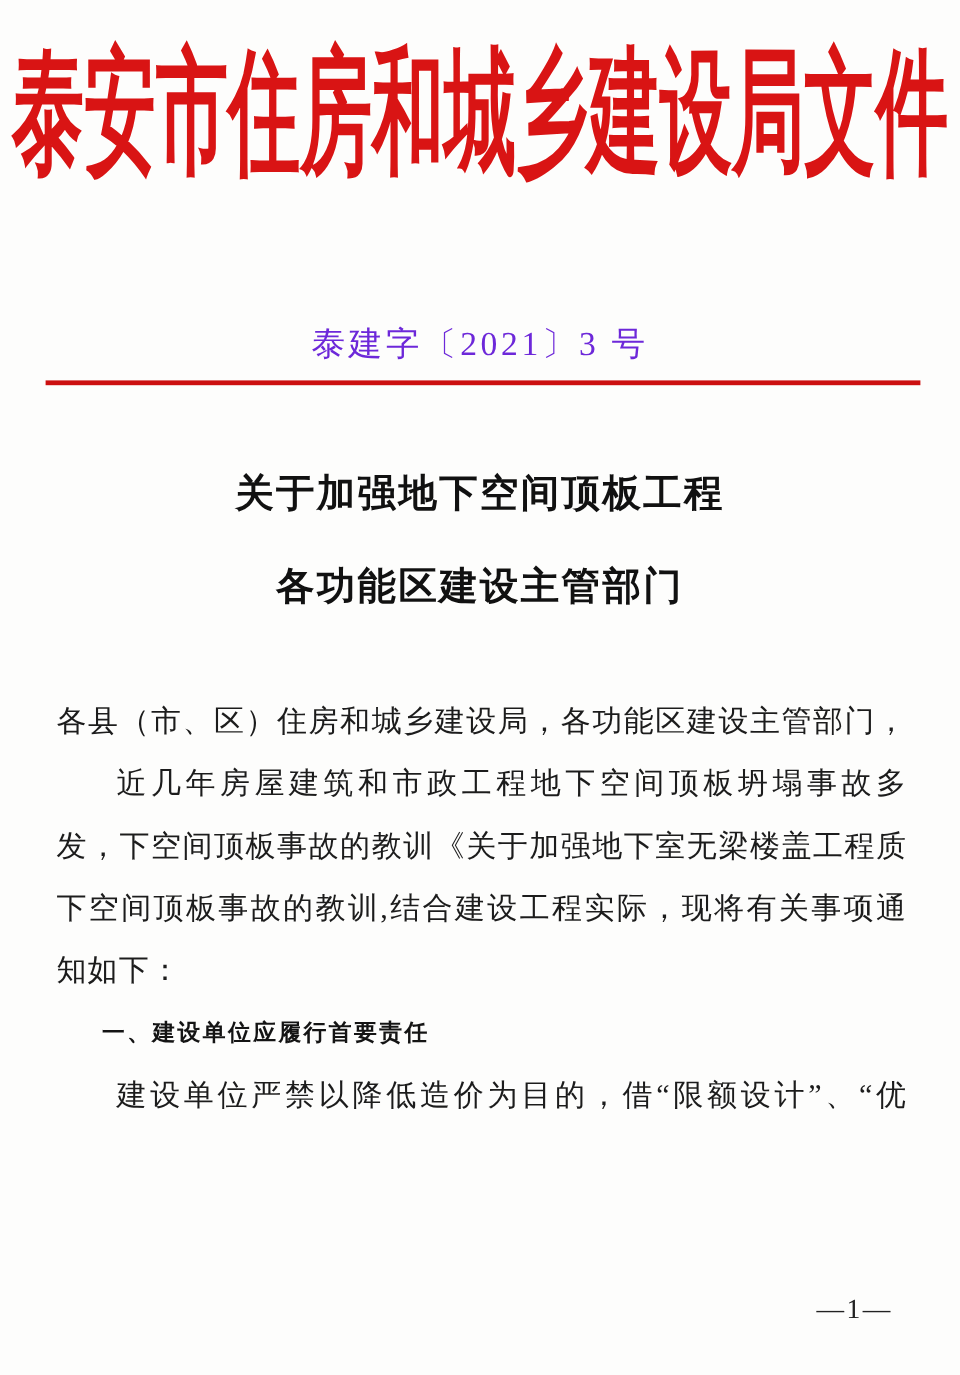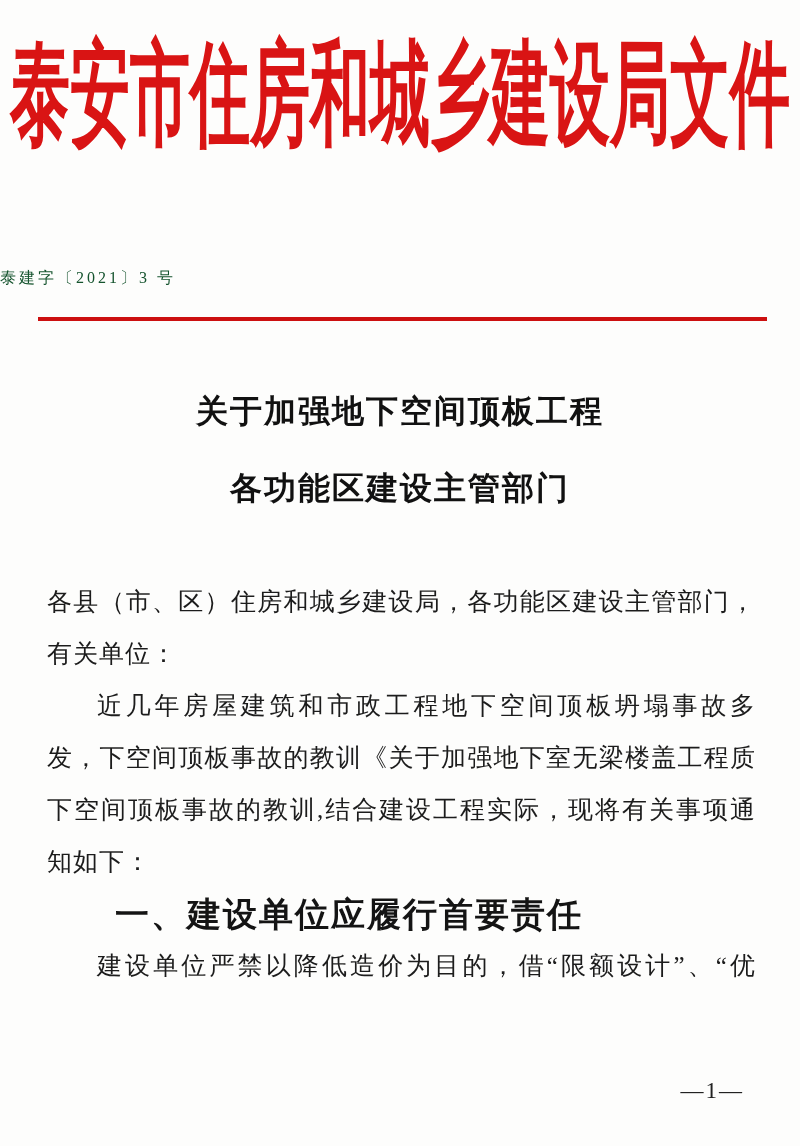--- a/index.html
+++ b/index.html
@@ -31,23 +31,24 @@
     color:var(--header_red);
     transform:scaleY(1.9);
     transform-origin:center top;
     white-space:nowrap;
   }
 
   
   .docno{
     position:absolute;
     top:268px;left:0;right:0;
-    font-size:16px;
+    text-align:center;
+    font-size:28px;
     letter-spacing:3px;
-    color:#14532d;
+    color:#6d28d9;
   }
 
   
   .rule{
     position:absolute;
     top:317px;left:38px;right:33px;
     height:4px;
     background:var(--rule_red);
   }
 
@@ -76,21 +77,21 @@
     letter-spacing:1px;
   }
   .line.fill{
     text-align:justify;
     text-align-last:justify;
   }
   .line.indent{text-indent:2em;}
   .line.heading{
     font-family:"Liberation Sans","DejaVu Sans",sans-serif;
     font-weight:bold;
-    font-size:34px;
+    font-size:19px;
     text-align:left;
     text-align-last:left;
     letter-spacing:2px;
     color:#141414;
   }
 
   
   .pageno{
     position:absolute;
     top:1078px;right:56px;
@@ -111,21 +112,20 @@
   <div class="rule"></div>
 
   <div class="title">
     <div class="title-line">关于加强地下空间顶板工程</div>
     <div class="title-line">各功能区建设主管部门</div>
   </div>
 
   <div class="body">
 
   <div class="line fill">各县（市、区）住房和城乡建设局，各功能区建设主管部门，</div>
-      <div class="line">有关单位：</div>
       <div class="line indent fill">近几年房屋建筑和市政工程地下空间顶板坍塌事故多</div>
       <div class="line fill">发，下空间顶板事故的教训《关于加强地下室无梁楼盖工程质</div>
       <div class="line fill">下空间顶板事故的教训,结合建设工程实际，现将有关事项通</div>
       <div class="line">知如下：</div>
       <div class="line indent heading">一、建设单位应履行首要责任</div>
       <div class="line indent fill">建设单位严禁以降低造价为目的，借“限额设计”、“优</div>
     </div>
 
   <div class="pageno">—1—</div>
 

